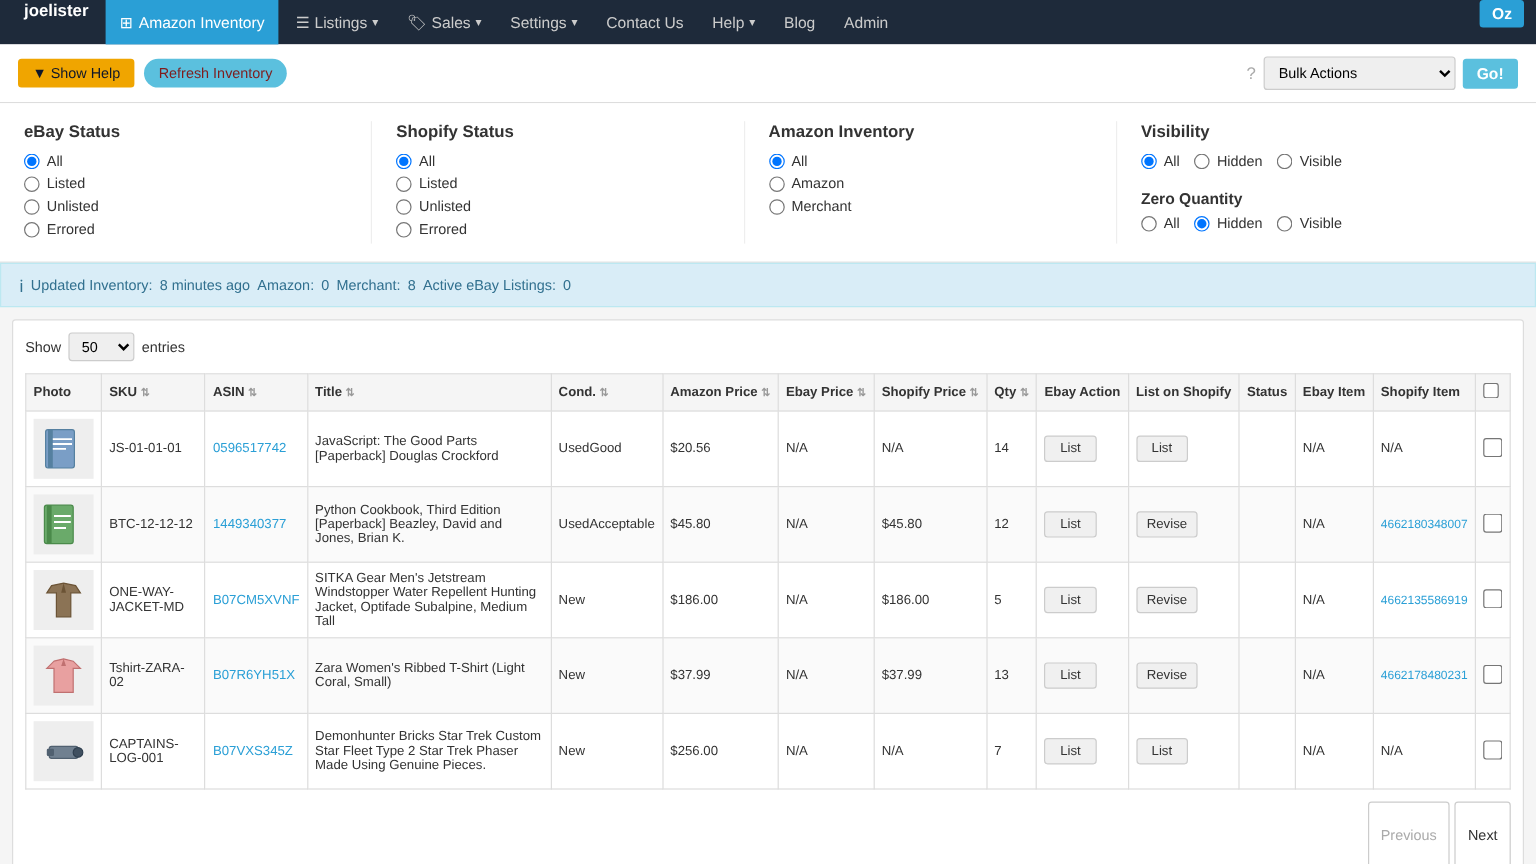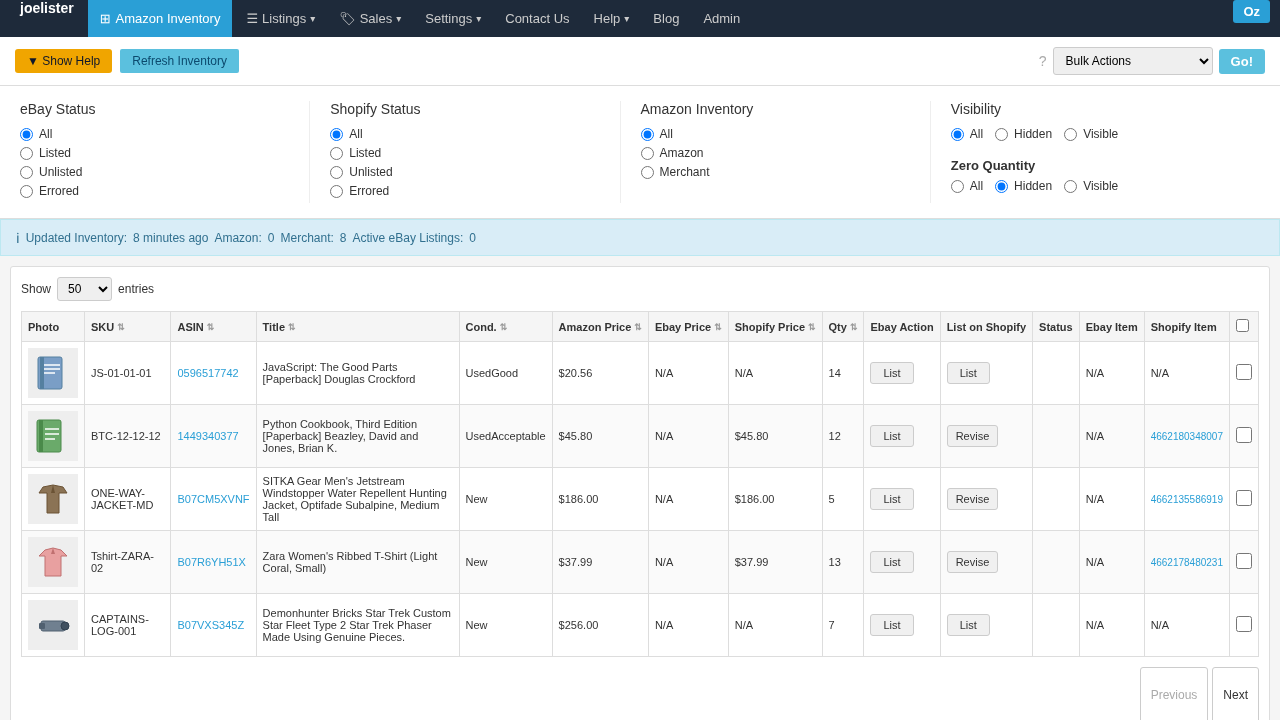--- a/index.html
+++ b/index.html
@@ -10,31 +10,31 @@
     .navbar-brand { color: #fff; font-weight: bold; font-size: 14px; padding: 0 10px; }
     .nav-active { background: #2a9fd6; color: #fff; padding: 0 12px; height: 37px; display: flex; align-items: center; gap: 5px; font-size: 13px; }
     .nav-item { color: #ccc; padding: 0 10px; height: 37px; display: flex; align-items: center; gap: 4px; font-size: 13px; cursor: pointer; }
     .nav-item .arrow { font-size: 10px; }
     .navbar-right { margin-left: auto; }
     .avatar-btn { background: #2a9fd6; color: #fff; border: none; padding: 4px 10px; border-radius: 3px; font-size: 13px; font-weight: bold; cursor: pointer; }
 
     
     .toolbar { background: #fff; padding: 10px 15px; display: flex; align-items: center; gap: 8px; border-bottom: 1px solid #ddd; }
     .btn-show-help { background: #f0a500; color: #0f172a; border: none; padding: 5px 12px; border-radius: 3px; cursor: pointer; font-size: 12px; }
-    .btn-refresh { background: #5bc0de; color: #0c4a6e; border: none; padding: 5px 12px; border-radius: 2px; cursor: pointer; font-size: 12px; text-align: right; }
+    .btn-refresh { background: #5bc0de; color: #7f1d1d; border: none; padding: 5px 12px; border-radius: 12px; cursor: pointer; font-size: 12px; text-align: right; }
     .toolbar-right { margin-left: auto; display: flex; align-items: center; gap: 6px; }
     .help-icon { color: #aaa; font-size: 14px; cursor: pointer; }
     .bulk-select { padding: 5px 8px; border: 1px solid #ccc; border-radius: 3px; font-size: 12px; min-width: 160px; }
     .btn-go { background: #5bc0de; color: #fff; border: none; padding: 5px 12px; border-radius: 3px; cursor: pointer; font-size: 13px; font-weight: bold; }
 
     
     .filters { background: #fff; padding: 15px 20px; border-bottom: 1px solid #ddd; display: flex; gap: 0; }
     .filter-group { flex: 1; border-right: 1px solid #eee; padding-right: 20px; margin-right: 20px; }
     .filter-group:last-child { border-right: none; }
-    .filter-title { font-size: 14px; font-weight: normal; color: #333; margin-bottom: 10px; }
+    .filter-title { font-size: 14px; font-weight: bold; color: #333; margin-bottom: 10px; }
     .filter-option { display: flex; align-items: center; gap: 6px; margin-bottom: 5px; font-size: 12px; }
     .filter-option input[type=radio] { margin: 0; }
     .filter-sub-title { font-size: 13px; font-weight: bold; color: #333; margin-top: 12px; margin-bottom: 6px; }
 
     
     .info-bar { background: #d9edf7; border: 1px solid #bce8f1; color: #31708f; padding: 8px 15px; font-size: 12px; display: flex; align-items: center; gap: 6px; }
     .info-icon { font-size: 14px; }
 
     
     .table-section { background: #fff; margin: 10px; padding: 10px; border: 1px solid #ddd; border-radius: 3px; }

